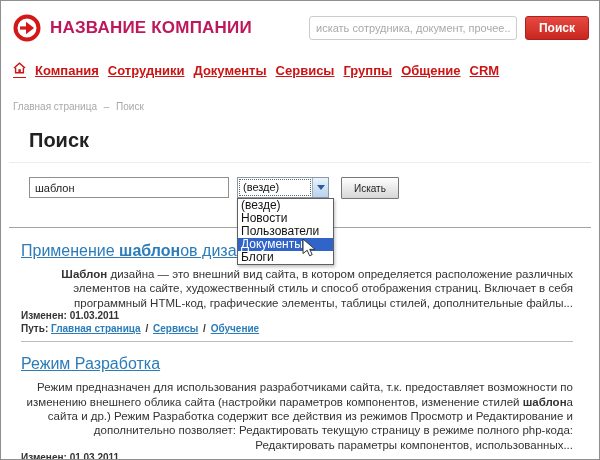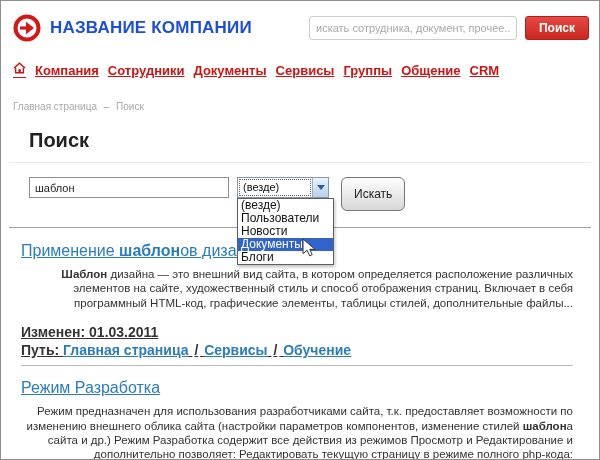--- a/index.html
+++ b/index.html
@@ -3,21 +3,21 @@
 <meta charset="utf-8">
 <style>
   * { margin:0; padding:0; box-sizing:border-box; }
   body { background:#fff; font-family:"Liberation Sans", sans-serif; }
   .page { position:relative; width:600px; height:460px; border:1px solid #8f8f8f;
           background:#fff; overflow:hidden; }
 
   
   .header { display:flex; align-items:center; padding:13px 10px 0 12px; }
   .logo { display:flex; align-items:center; cursor:pointer; }
-  .company-name { margin-left:9px; font-size:17px; font-weight:bold; color:#1d4ed8;
+  .company-name { margin-left:9px; font-size:17px; font-weight:bold; color:#be185d;
                   letter-spacing:0.2px; }
   .hdr-spacer { flex:1; }
   .hdr-search { width:208px; height:24px; border:1px solid #ccc; border-radius:3px;
                 padding:0 6px; font-size:11px; color:#777;
                 font-family:"Liberation Sans", sans-serif; }
   .hdr-search::placeholder { color:#a9a9a9; }
   .hdr-btn { margin-left:8px; height:24px; padding:0 13px; border:1px solid #aa1f1f;
              border-radius:3px; background:linear-gradient(#e64a42,#c9271f);
              color:#fff; font-weight:bold; font-size:12px; cursor:pointer;
              font-family:"Liberation Sans", sans-serif; }
@@ -47,39 +47,39 @@
   .select-box { margin-left:8px; width:92px; height:21px; border:1px solid #8a99a8;
                 background:#fff; display:flex; align-items:stretch; cursor:pointer; }
   .select-value { flex:1; margin:1px; border:1px dotted #666; font-size:11px;
                   line-height:15px; padding:0 3px; color:#111; white-space:nowrap;
                   overflow:hidden; }
   .select-arrow { width:16px; border-left:1px solid #9cb0c4;
                   background:linear-gradient(#eaf3fc,#b9d2ec);
                   display:flex; align-items:center; justify-content:center; }
   .chev { width:0; height:0; border-left:4px solid transparent;
           border-right:4px solid transparent; border-top:5px solid #2d5b9e; }
-  .submit-btn { margin-left:12px; height:34px; padding:0 12px; border:1px solid #767676;
-                border-radius:6px; background:linear-gradient(#fefefe,#d7d7d7);
-                font-size:12px; color:#222; cursor:pointer;
+  .submit-btn { margin-left:12px; height:22px; padding:0 12px; border:1px solid #767676;
+                border-radius:1px; background:linear-gradient(#fefefe,#d7d7d7);
+                font-size:10px; color:#222; cursor:pointer;
                 font-family:"Liberation Sans", sans-serif; }
 
   .dropdown { position:absolute; left:208px; top:21px; width:97px; background:#fff;
               border:1px solid #5f5f5f; z-index:30; box-shadow:1px 2px 3px rgba(0,0,0,.25); }
   .dropdown .opt { font-size:12px; line-height:13px; padding:0 3px; color:#111;
                    white-space:nowrap; cursor:pointer; }
   .dropdown .opt.selected { background:#3164c8; color:#fff; }
   .mouse-cursor { position:absolute; left:64px; top:39px; z-index:40; }
 
   
   .result { margin:0 18px 0 12px; }
   .result-title { display:inline-block; margin:10px 0 0 0; font-size:16px;
                   color:#2b7cb9; text-decoration:underline; cursor:pointer; }
   .result-body { margin-top:7px; font-size:11.5px; line-height:1.25; color:#333;text-align:right; }
-  .result-meta { margin-top:14px; font-size:14px; line-height:1.25; color:#333;
-                 font-weight:bold;text-decoration:underline; }
+  .result-meta { margin-top:0; font-size:10px; line-height:1.25; color:#333;
+                 font-weight:bold; }
   .result-meta .path-link { color:#2b7cb9; text-decoration:underline; font-weight:bold;
                             cursor:pointer; }
   .result-meta .slash { font-weight:bold; margin:0 2px; }
   .r1 { margin-top:4px; }
   .r2 { margin-top:3px; }
 </style>
 </head>
 <body>
 
 <div class="page">
@@ -134,22 +134,22 @@
       <div class="select-box">
         <span class="select-value">(везде)</span>
         <span class="select-arrow">
           <span class="chev"></span>
         </span>
       </div>
       <button class="submit-btn">Искать</button>
 
       <div class="dropdown">
         <div class="opt">(везде)</div>
+        <div class="opt">Новости</div>
         <div class="opt">Пользователи</div>
-        <div class="opt">Новости</div>
         <div class="opt selected">Документы</div>
         <div class="opt">Блоги</div>
         <span class="mouse-cursor">
           <svg width="14" height="19" viewBox="0 0 14 19">
             <path d="M1,1 L1,15.5 L5.2,12.3 L7.6,17.8 L10.2,16.6 L7.7,11.3 L13,11.3 Z" fill="#fff" stroke="#333" stroke-width="1"></path>
           </svg>
         </span>
       </div>
     </div>
 

